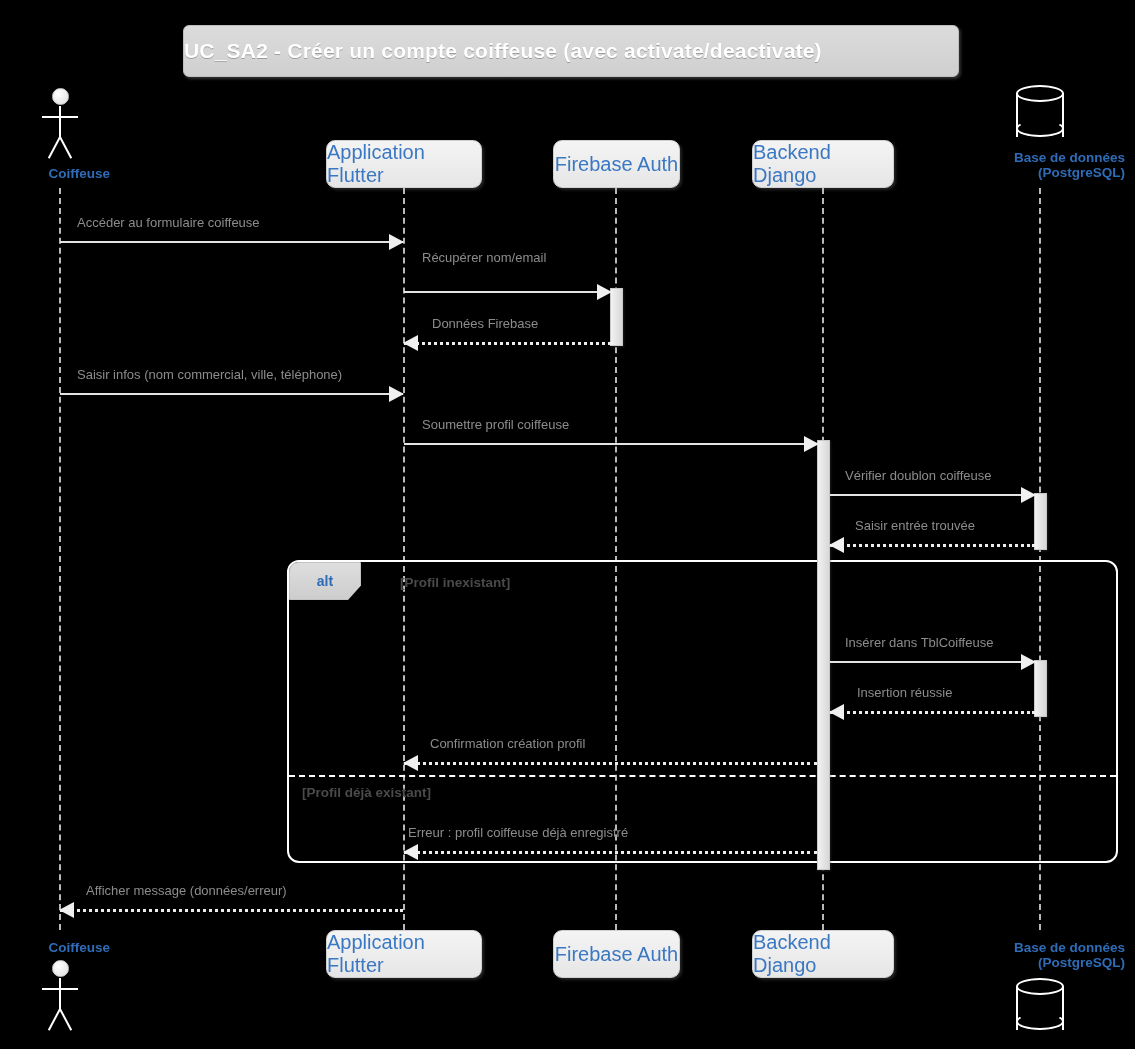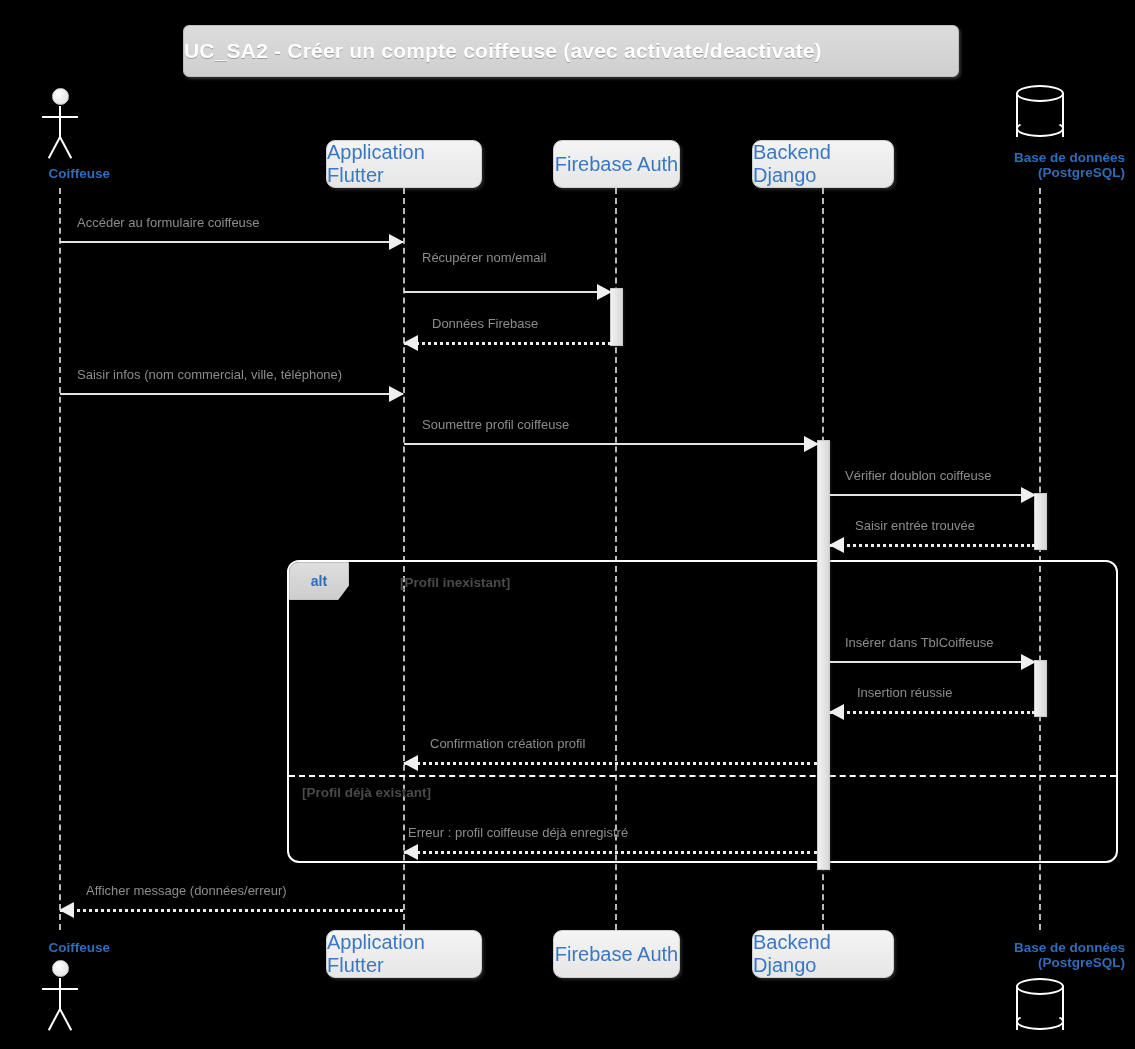--- a/index.html
+++ b/index.html
@@ -163,21 +163,21 @@
     <div>(PostgreSQL)</div>
   </div>
 
   <div class="lifeline" style="left:59px;top:188px;height:742px;"></div>
   <div class="lifeline" style="left:403px;top:188px;height:742px;"></div>
   <div class="lifeline" style="left:615px;top:188px;height:742px;"></div>
   <div class="lifeline" style="left:822px;top:188px;height:742px;"></div>
   <div class="lifeline" style="left:1039px;top:188px;height:742px;"></div>
 
   <div class="frag" style="left:287px;top:560px;width:831px;height:303px;"></div>
-  <div class="frag-tab" style="left:289px;top:562px;width:60px;">
+  <div class="frag-tab" style="left:289px;top:562px;width:72px;">
     <span>alt</span>
   </div>
   <div class="frag-cond" style="left:400px;top:575px;">[Profil inexistant]</div>
   <div class="frag-div" style="left:289px;top:775px;width:827px;"></div>
   <div class="frag-cond" style="left:302px;top:785px;">[Profil déjà existant]</div>
 
   <div class="activation" style="left:610px;top:288px;height:58px;"></div>
   <div class="activation" style="left:817px;top:440px;height:430px;"></div>
   <div class="activation" style="left:1034px;top:493px;height:57px;"></div>
   <div class="activation" style="left:1034px;top:660px;height:57px;"></div>

